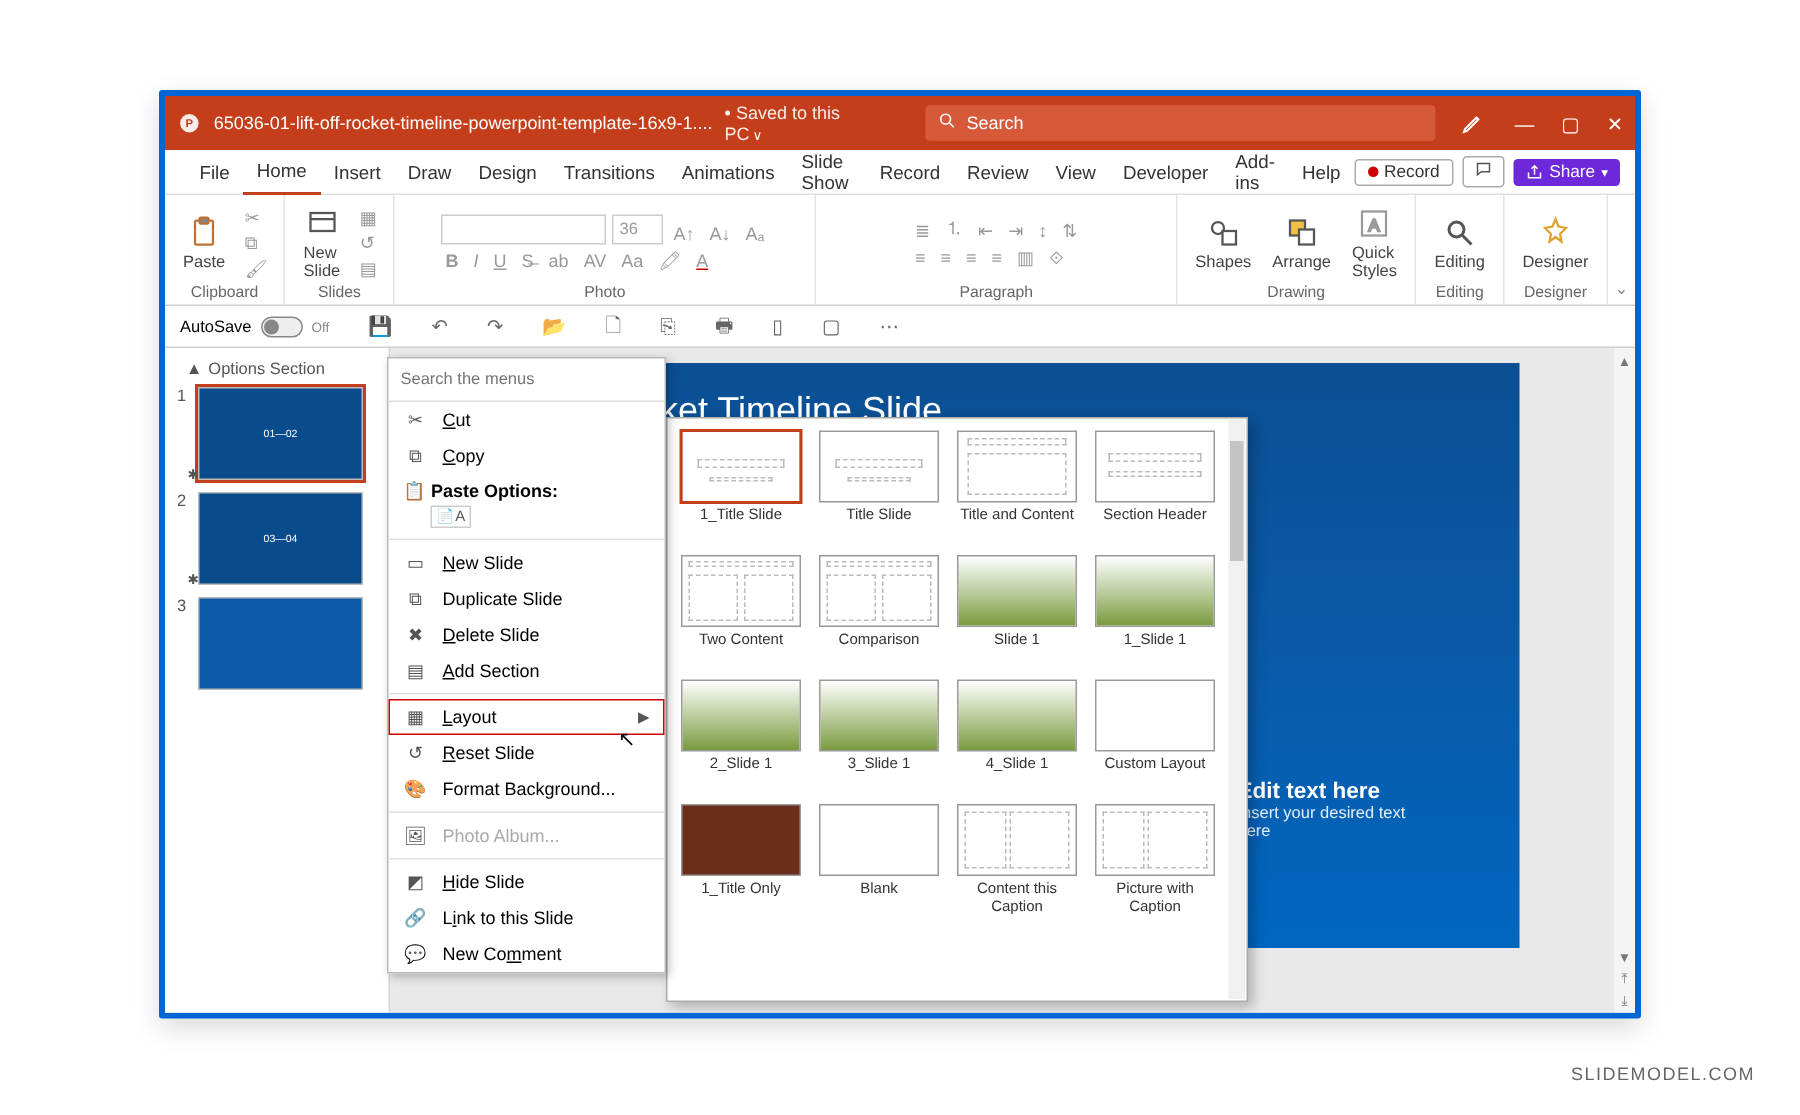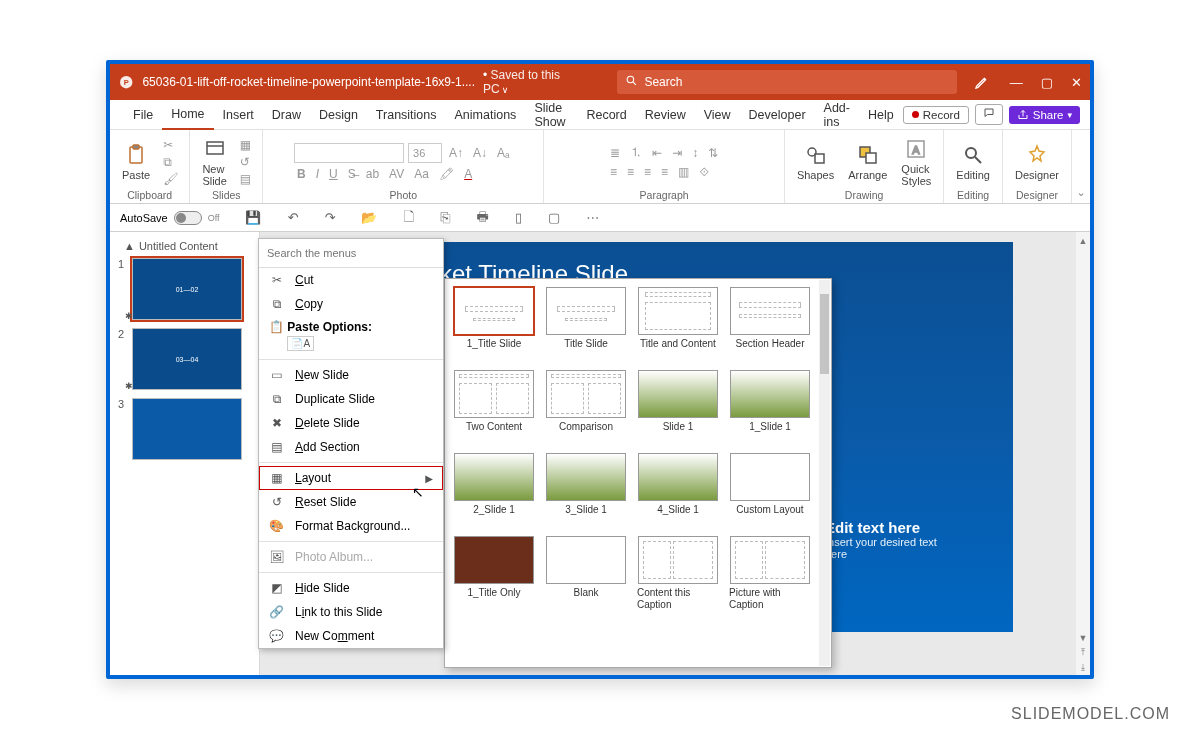--- a/index.html
+++ b/index.html
@@ -22,21 +22,21 @@
 .recdot { width:7px; height:7px; background:#c00; border-radius:50%; }
 .sharebtn { background:#6d28d9; color:#fff; border-radius:3px; padding:3px 8px; font-size:11.5px; display:flex; align-items:center; gap:4px;}
 .commentbtn { border:1px solid #aaa; border-radius:3px; padding:2px 6px; font-size:12px; margin-right:6px;}
 .ribbon { height:74px; background:#fff; border-bottom:1px solid #d0d0d0; display:flex; font-size:11px; color:#444; }
 .rgroup { display:flex; flex-direction:column; align-items:center; padding:4px 8px 2px; border-right:1px solid #e4e4e4; }
 .rgroup .gbody { flex:1; display:flex; align-items:center; gap:6px; }
 .rgroup .glabel { font-size:10.5px; color:#666; margin-top:auto; }
 .bigbtn { display:flex; flex-direction:column; align-items:center; gap:2px; cursor:pointer; padding:2px 4px;}
 .bigbtn svg { width:24px; height:24px; }
 .fontarea { display:flex; flex-direction:column; gap:4px; }
-.fontrow { display:flex; gap:4px; align-items:center; }
+.fontrow { display:flex; gap:4px; align-items:flex-end; }
 .fontname { width:110px; height:20px; border:1px solid #ccc; font-size:11px; padding:0 4px; color:#999;}
 .fontsize { width:34px; height:20px; border:1px solid #ccc; font-size:11px; padding:0 4px; color:#999;}
 .fbtn { color:#999; font-size:12px; padding:0 3px; cursor:pointer;}
 .qat { height:28px; background:#fff; border-bottom:1px solid #d0d0d0; display:flex; align-items:center; font-size:11px; padding:0 10px; gap:26px;}
 .autosave { display:flex; align-items:center; gap:6px; }
 .toggle { width:28px; height:14px; border:1px solid #888; border-radius:7px; position:relative; background:#eee;}
 .toggle::after { content:""; position:absolute; left:1px; top:1px; width:10px; height:10px; background:#888; border-radius:50%;}
 .qatbtn { color:#666; cursor:pointer; font-size:13px;}
 .workspace { position:relative; height:445px; background:#f0f0f0; display:flex; }
 .thumbs { width:150px; background:#fff; border-right:1px solid #d8d8d8; padding:6px 4px; }
@@ -67,26 +67,26 @@
 .pasteopt { padding:0 10px 6px 28px;}
 .cursor { position:absolute; top:252px; left:302px; font-size:14px; color:#000; z-index:60; pointer-events:none;}
 .layoutfly { position:absolute; top:46px; left:334px; width:388px; height:390px; background:#fff; border:1px solid #aaa; box-shadow:3px 3px 8px rgba(0,0,0,.25); padding:8px; z-index:45; overflow:hidden;}
 .layoutfly .lthdr { font-size:11.5px; font-weight:600; padding:4px 2px 8px; }
 .ltgrid { display:grid; grid-template-columns:repeat(4,82px); gap:10px 10px; }
 .ltitem { display:flex; flex-direction:column; align-items:center; gap:3px; cursor:pointer;}
 .ltthumb { width:80px; height:48px; border:1px solid #999; background:#fff; position:relative; overflow:hidden;}
 .ltthumb.sel { outline:2px solid #c43e1c; outline-offset:-1px;}
 .ltthumb.grad { background:linear-gradient(180deg,#fff 0%,#7a9b3f 100%); }
 .ltthumb.brown { background:#6b2e1a; }
-.ltlabel { font-size:10px; color:#333; line-height:1.15; height:22px;}
+.ltlabel { font-size:10px; color:#333; text-align:center; line-height:1.15; height:22px;}
 .flyscroll { position:absolute; right:1px; top:1px; width:11px; height:calc(100% - 2px); background:#f0f0f0;}
 .flyscroll .sthumb { width:9px; height:80px; background:#c4c4c4; margin:14px auto 0;}
 .statusbar { height:22px; background:#f3f3f3; border-top:1px solid #d0d0d0; display:flex; align-items:center; font-size:11px; color:#555; padding:0 10px; gap:14px;}
 .statusbar .spacer { flex:1;}
-.watermark { position:absolute; right:30px; bottom:20px; font-size:16px; letter-spacing:1px; color:#666;}
+.watermark { position:absolute; right:30px; bottom:20px; font-size:12px; letter-spacing:1px; color:#666;}
 .thumb1-deco { position:absolute; inset:0; display:flex; align-items:center; justify-content:center; font-size:7px; color:#fff;}
 .ph-line { position:absolute; border:1px dashed #bbb;}
 </style>
 </head>
 <body>
 
 <div class="outer-frame">
 
   <div class="titlebar">
     <span class="tb-icon">
@@ -303,21 +303,21 @@
     <span class="qatbtn">🗋</span>
     <span class="qatbtn">⎘</span>
     <span class="qatbtn">🖶</span>
     <span class="qatbtn">▯</span>
     <span class="qatbtn">▢</span>
     <span class="qatbtn">⋯</span>
   </div>
 
   <div class="workspace">
     <div class="thumbs">
-      <div class="section-hdr">▲ <span>Untitled Content</span></div>
+      <div class="section-hdr">▲ <span>Options Section</span></div>
       <div class="thumbrow">
         <div class="thumbnum">1</div>
         <div class="thumb sel">
           <div class="thumb1-deco">01—02</div>
           <div class="starmark">✱</div>
         </div>
       </div>
       <div class="thumbrow">
         <div class="thumbnum">2</div>
         <div class="thumb">

